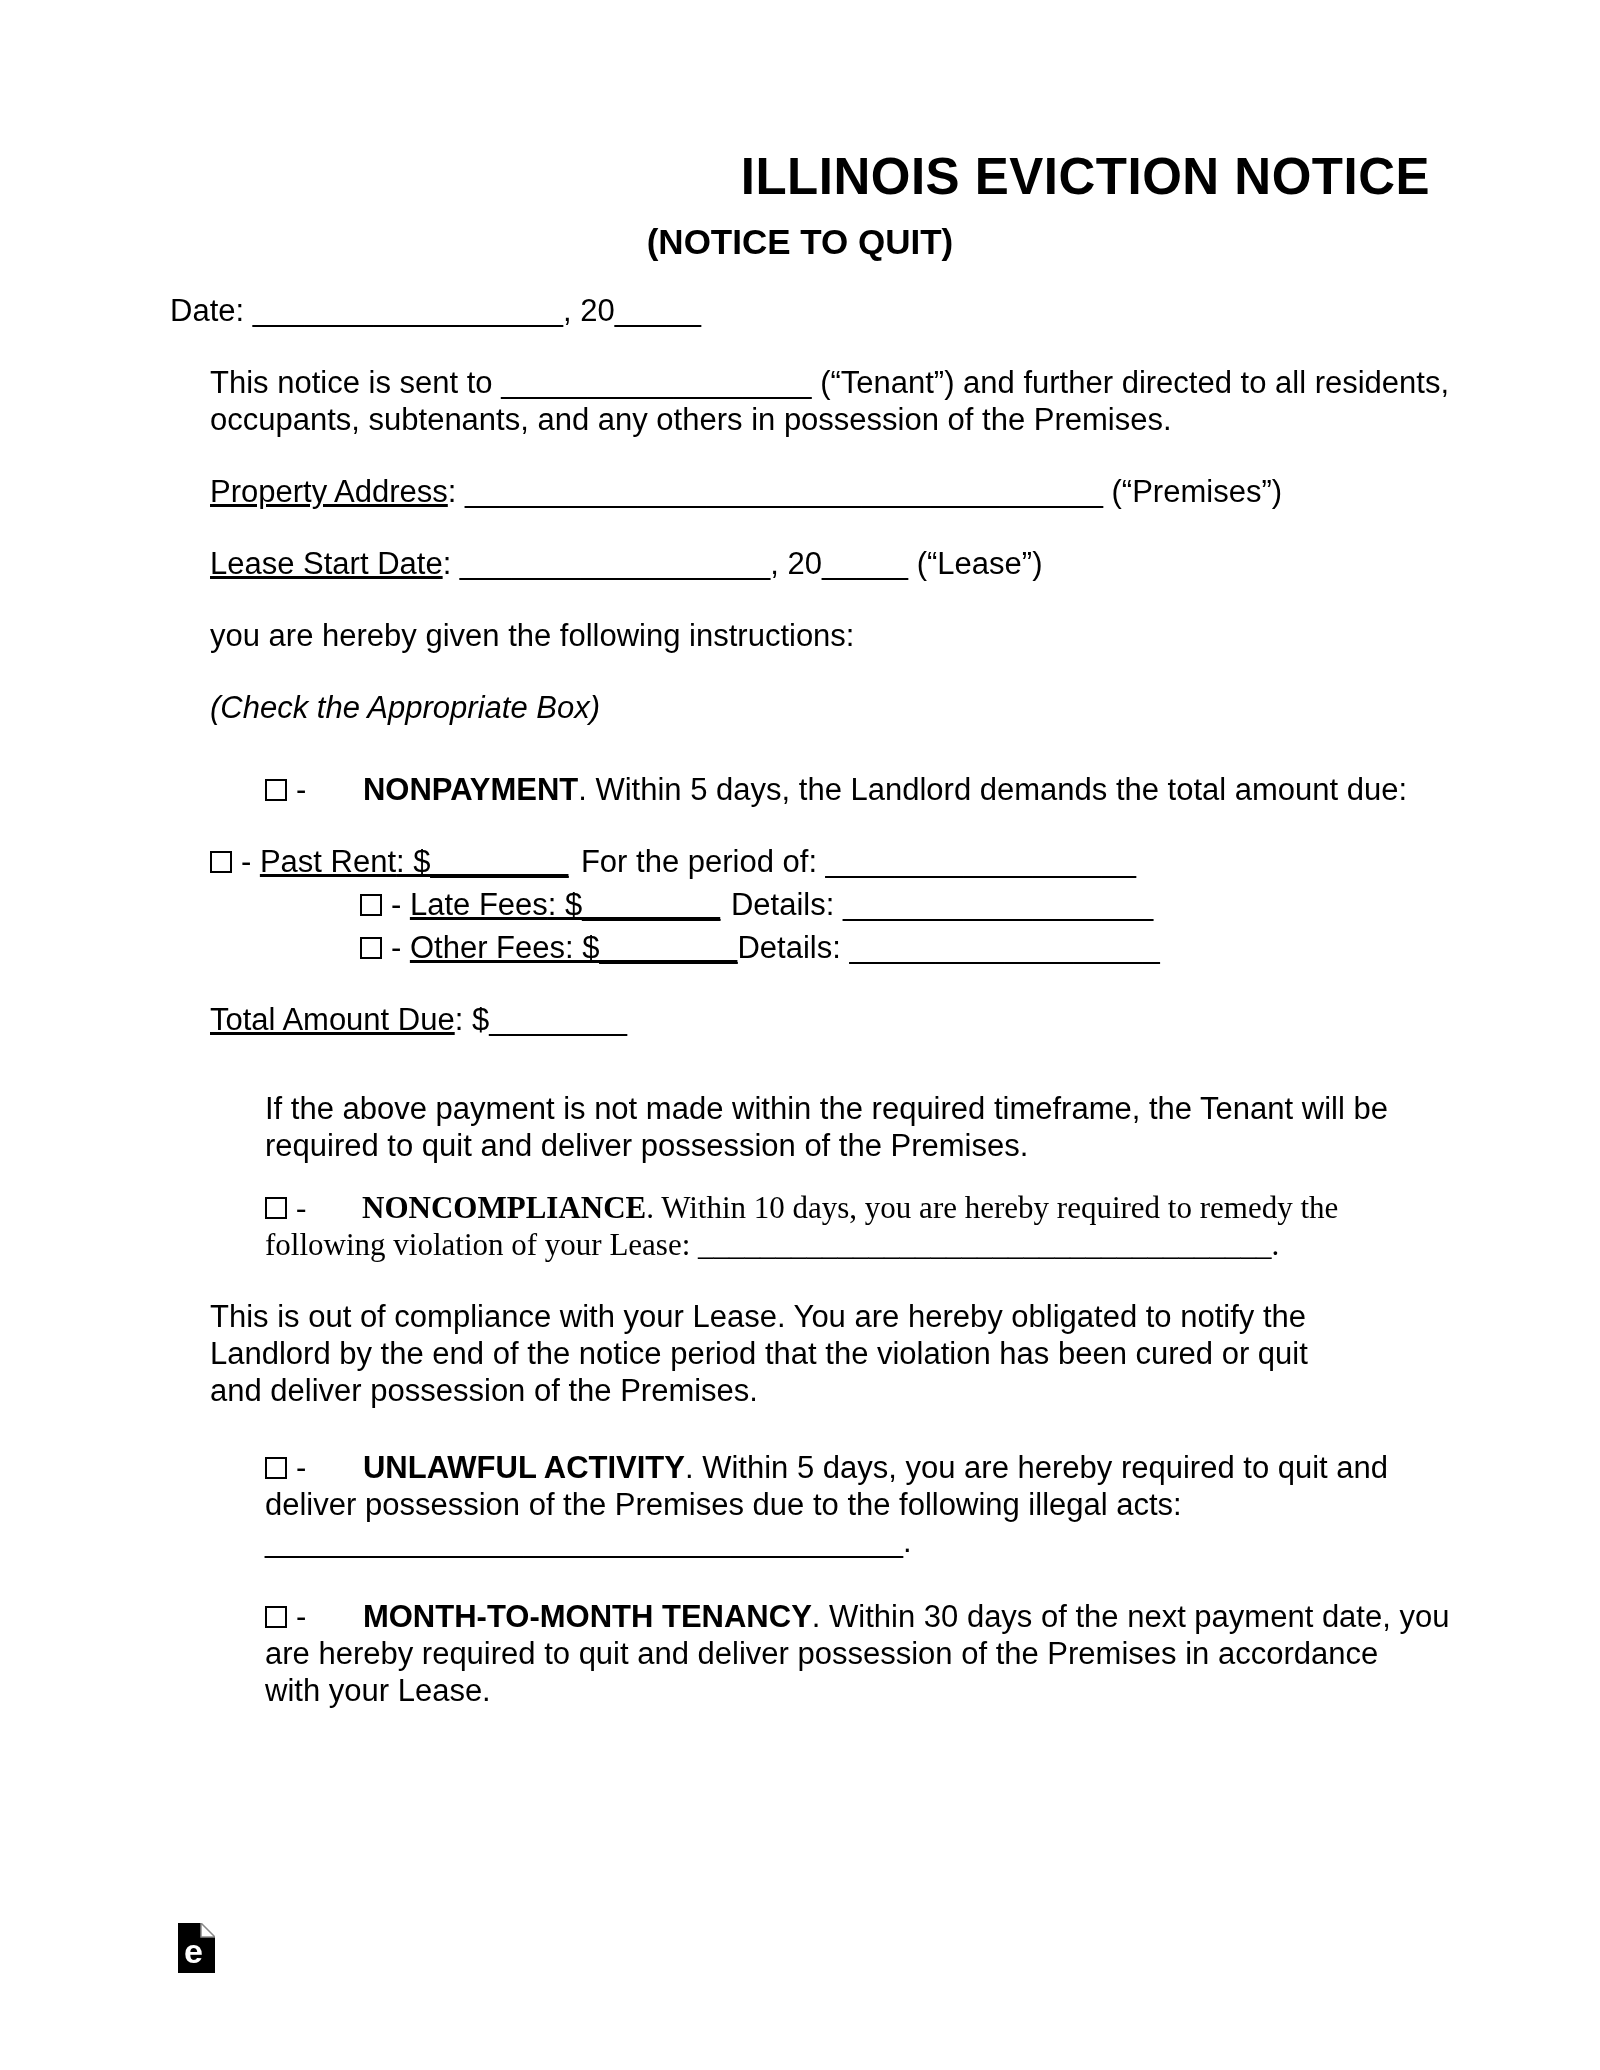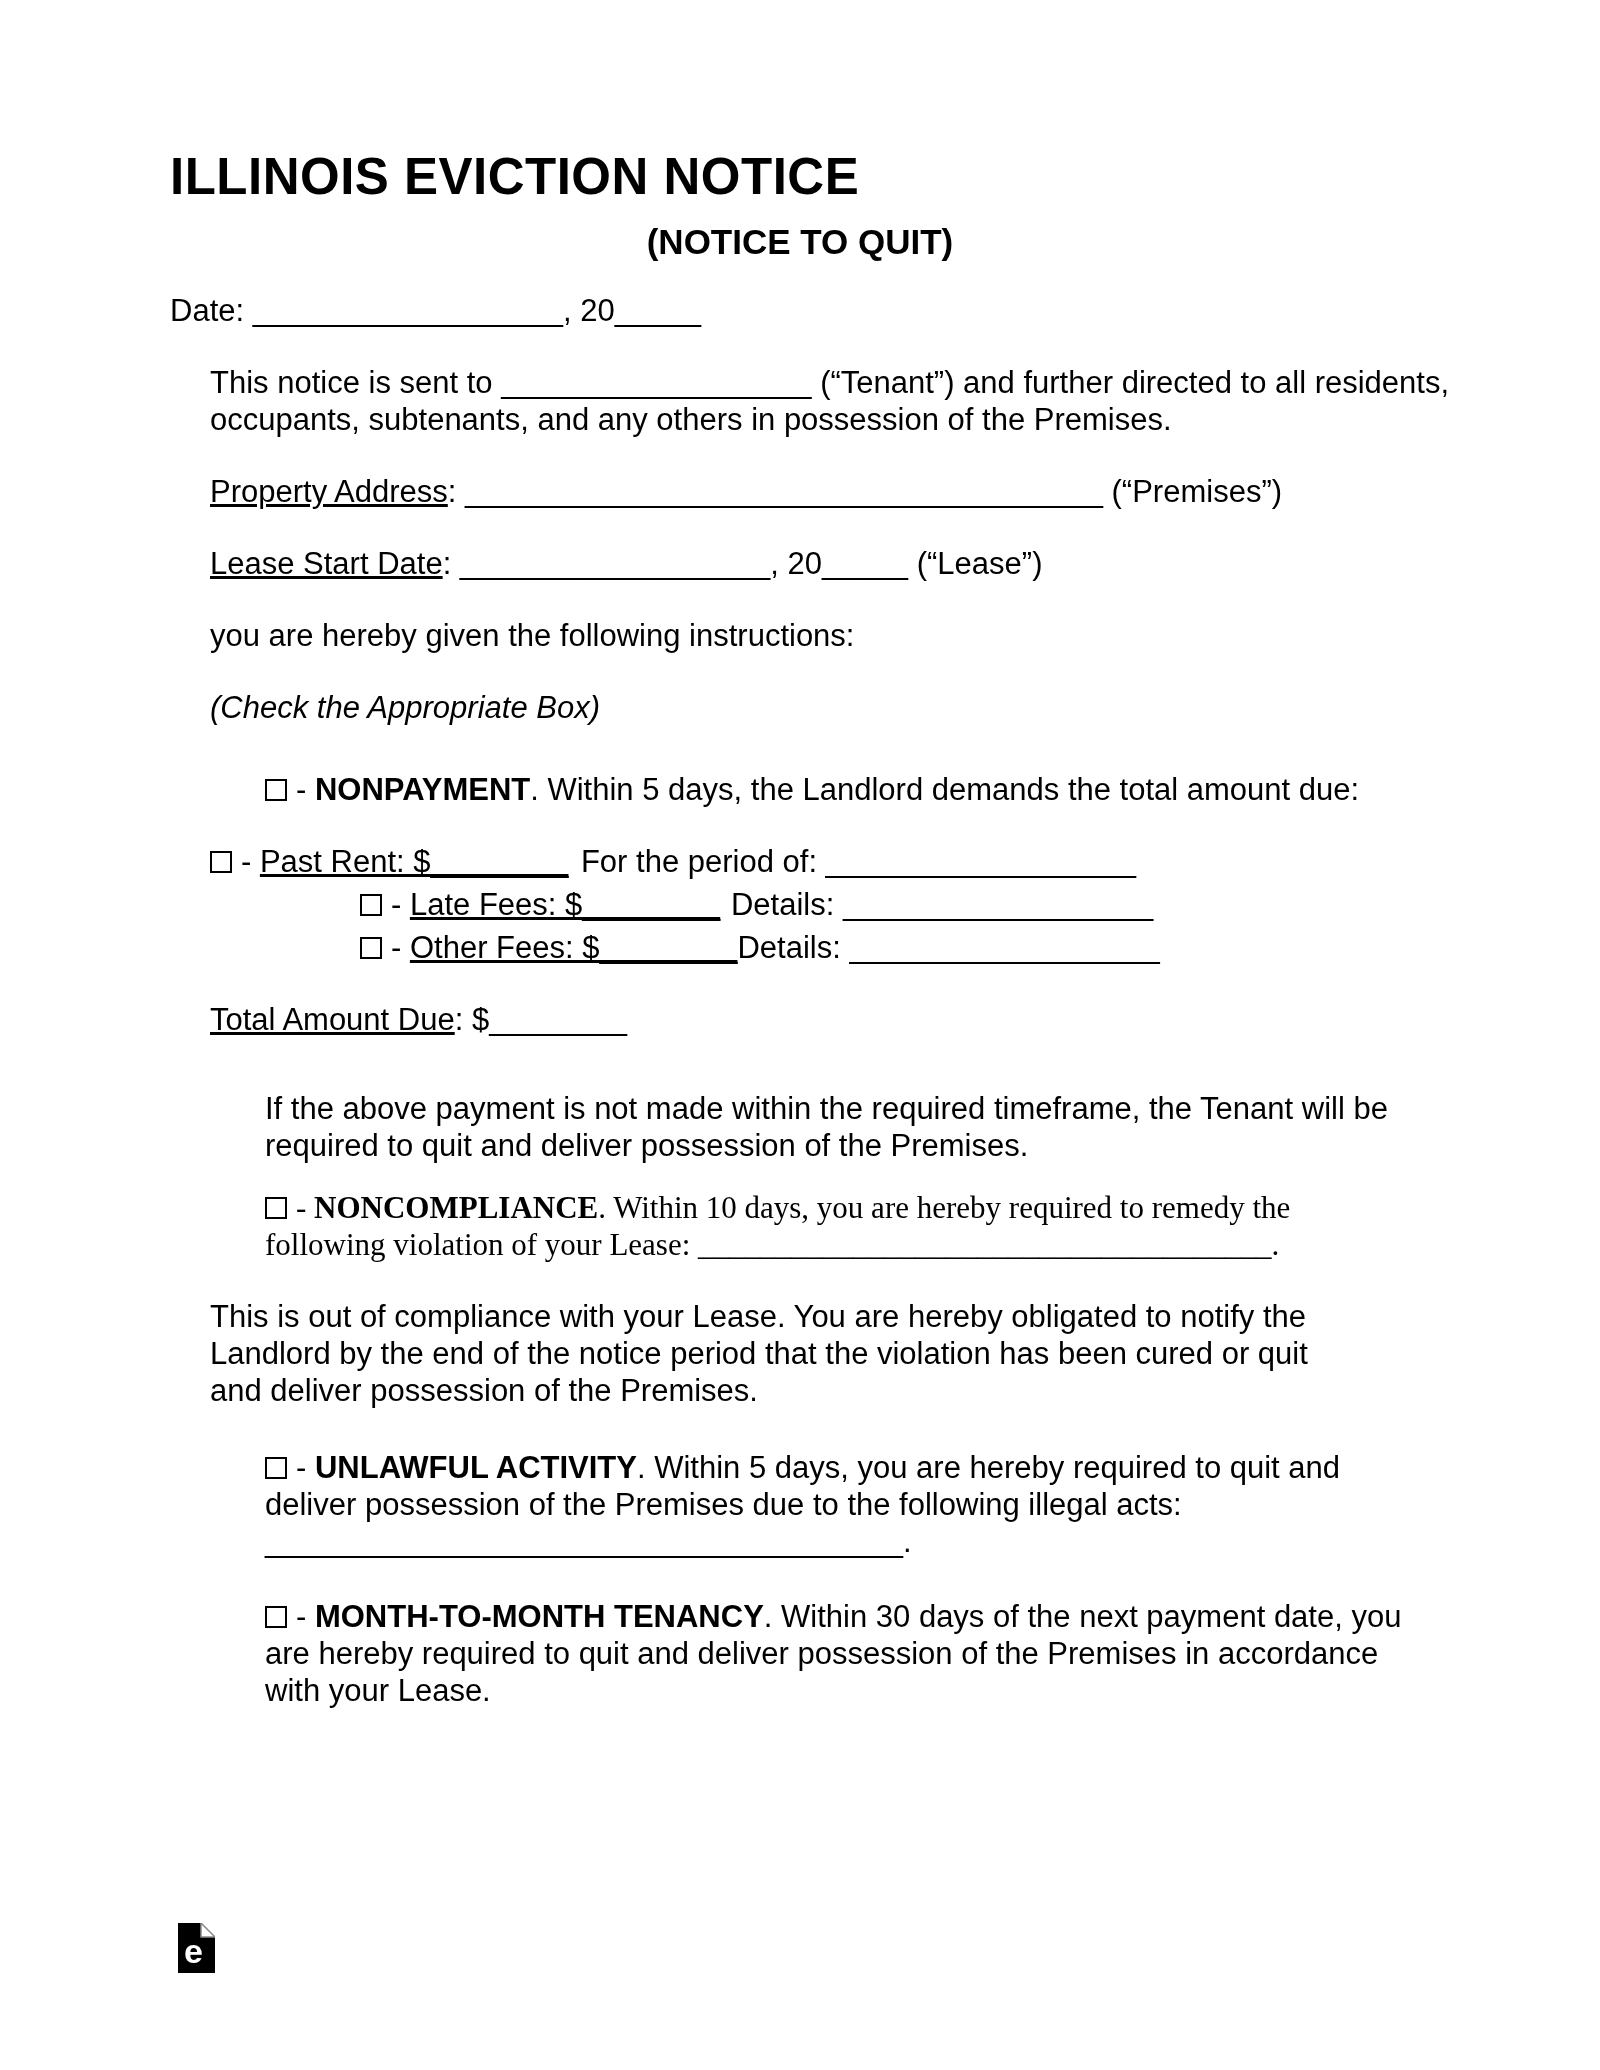--- a/index.html
+++ b/index.html
@@ -6,27 +6,27 @@
   .page {
     position:relative;
     width:1600px; height:2070px;
     background:#ffffff;
     box-sizing:border-box;
     padding:148px 170px 0 170px;
     font-family:"Liberation Sans", sans-serif;
     color:#000;
     overflow:hidden;
   }
-  .title  { margin:0; font-size:51px; line-height:58px; font-weight:bold; text-align:left; letter-spacing:0.5px; }
+  .title  { margin:0; font-size:51px; line-height:58px; font-weight:bold; text-align:right; letter-spacing:0.5px; }
   .subtitle { margin:16px; font-size:35px; line-height:40px; font-weight:bold; text-align:center; }
   p { margin:0; font-size:31px; line-height:37px; }
   .line { display:block; white-space:nowrap; }
   .ul { text-decoration:underline; }
   .italic { font-style:italic; }
-  strong { font-weight:bold; }
+  strong { font-weight:bold;margin-left:48px; }
   .ind1 { margin-left:95px; }
   .ind2 { margin-left:190px; }
   .mt6  { margin-top:6px; }
   .mt25 { margin-top:25px;font-family:Liberation Serif, serif; }
   .mt30 { margin-top:30px; }
   .mt35 { margin-top:35px;margin-left:40px; }
   .mt38 { margin-top:38px; }
   .mt40 { margin-top:40px; }
   .mt45 { margin-top:45px; }
   .mt52 { margin-top:52px; }

